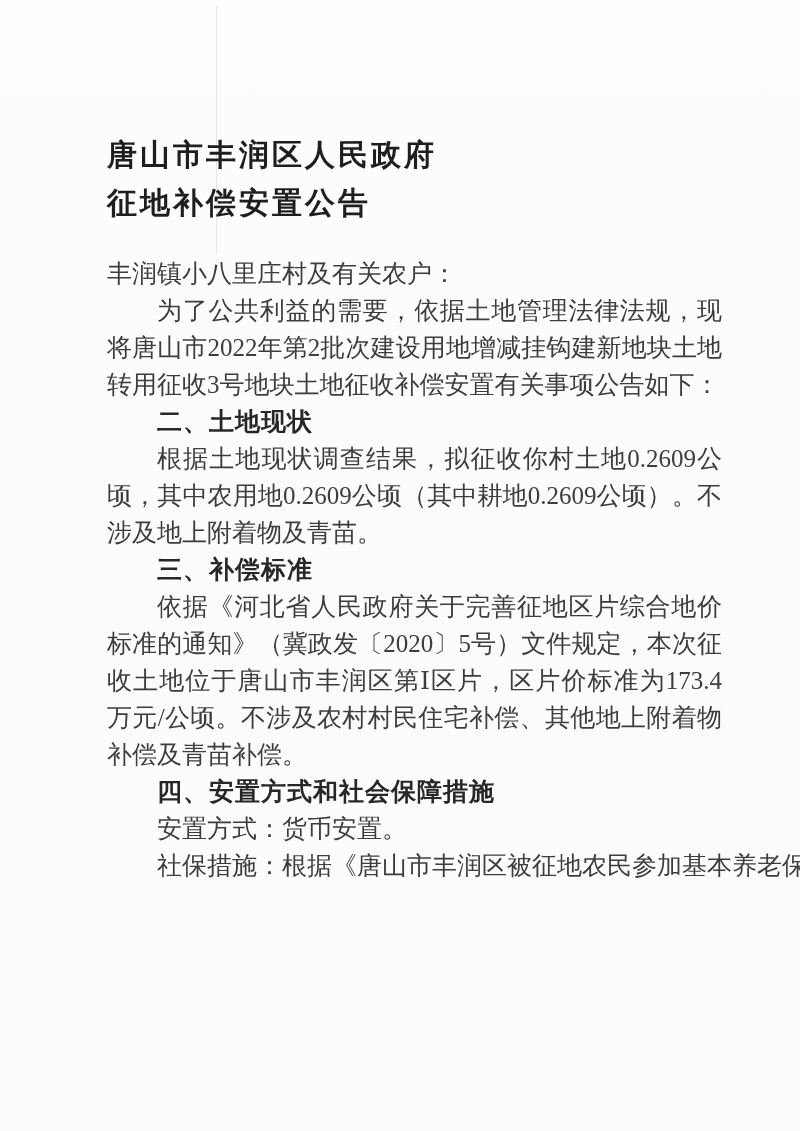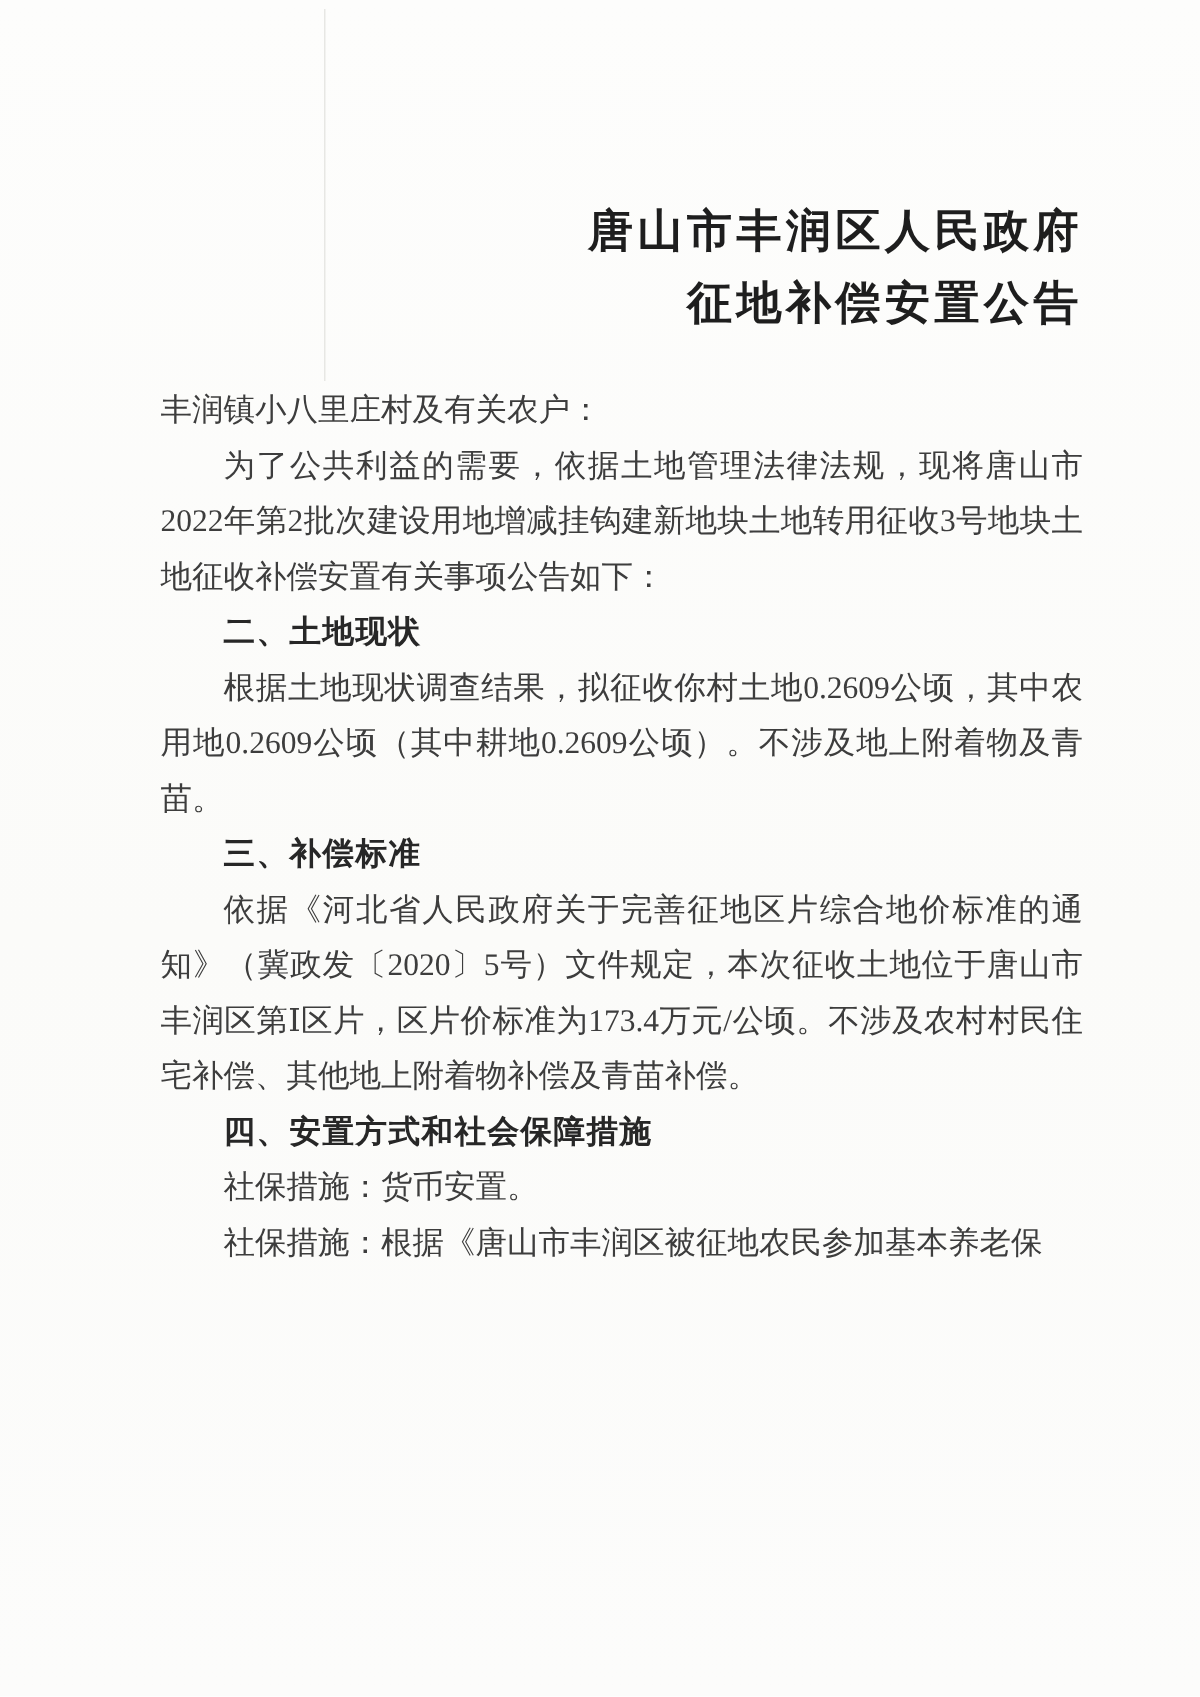--- a/index.html
+++ b/index.html
@@ -26,32 +26,32 @@
     height: 248px;
     background: #e7e7e4;
   }
   .doc {
     position: absolute;
     left: 107px;
     top: 131px;
     width: 615px;
   }
   .title {
-    text-align: right;
+    text-align: left;
     font-family: "Liberation Sans", "DejaVu Sans", sans-serif;
     font-weight: 700;
     font-size: 30px;
     line-height: 48px;
     letter-spacing: 3px;
     color: #1e1e1e;
     margin: 0 0 28px 0;
   }
   .doc p, .doc h2 {
     margin: 0;
-    font-size: 21px;
+    font-size: 25px;
     line-height: 37px;
     text-align: justify;
   }
   .salutation {
     text-indent: 0;
   }
   .para {
     text-indent: 2em;
   }
   .heading {
@@ -85,16 +85,16 @@
     <p class="para">为了公共利益的需要，依据土地管理法律法规，现将唐山市2022年第2批次建设用地增减挂钩建新地块土地转用征收3号地块土地征收补偿安置有关事项公告如下：</p>
 
 
     <h2 class="heading">二、土地现状</h2>
     <p class="para">根据土地现状调查结果，拟征收你村土地0.2609公顷，其中农用地0.2609公顷（其中耕地0.2609公顷）。不涉及地上附着物及青苗。</p>
 
     <h2 class="heading">三、补偿标准</h2>
     <p class="para">依据《河北省人民政府关于完善征地区片综合地价标准的通知》（冀政发〔2020〕5号）文件规定，本次征收土地位于唐山市丰润区第Ⅰ区片，区片价标准为173.4万元/公顷。不涉及农村村民住宅补偿、其他地上附着物补偿及青苗补偿。</p>
 
     <h2 class="heading">四、安置方式和社会保障措施</h2>
-    <p class="para single-line">社保措施：货币安置。</p>
+    <p class="para single-line">安置方式：货币安置。</p>
     <p class="para single-line">社保措施：根据《唐山市丰润区被征地农民参加基本养老保</p>
   </div>
 </div>
 
 </body></html>

